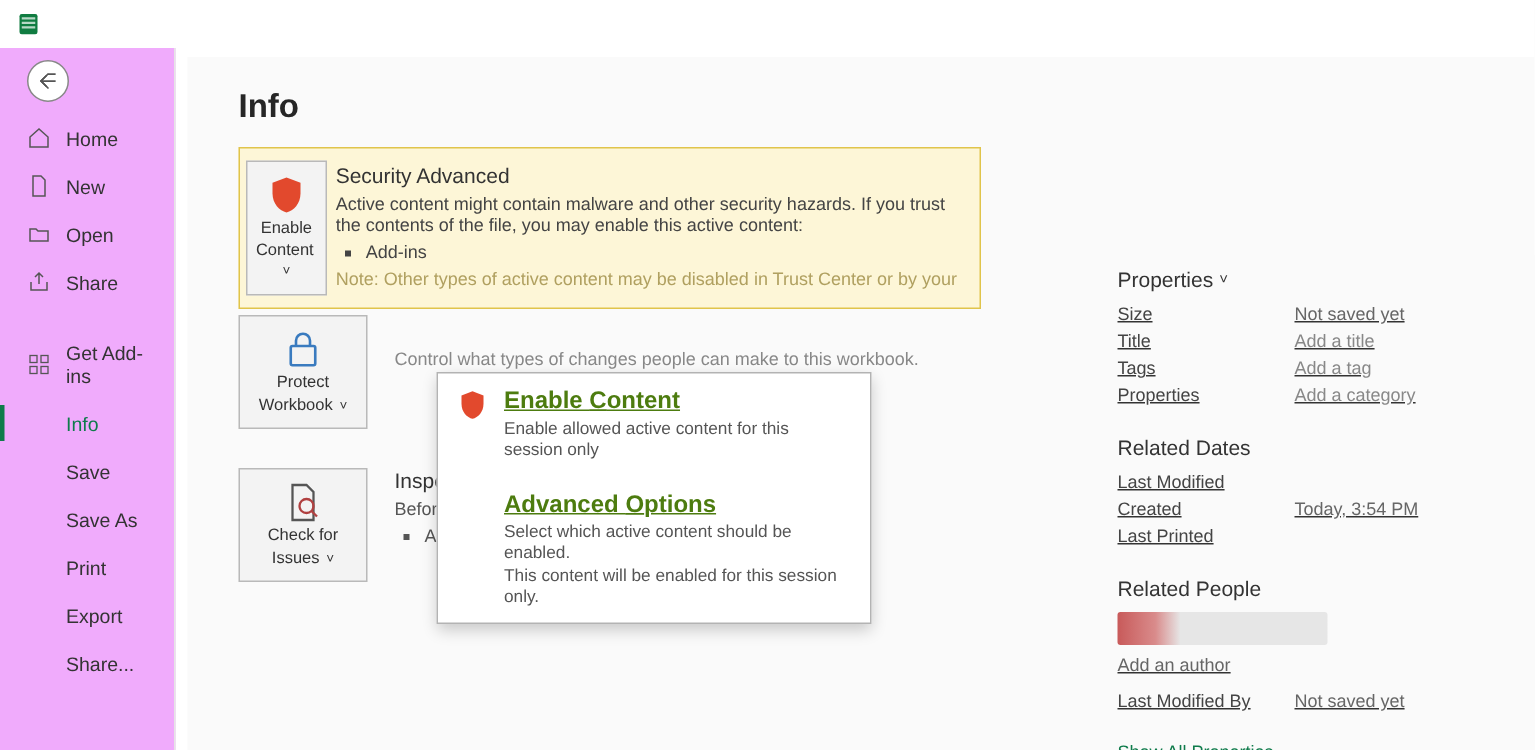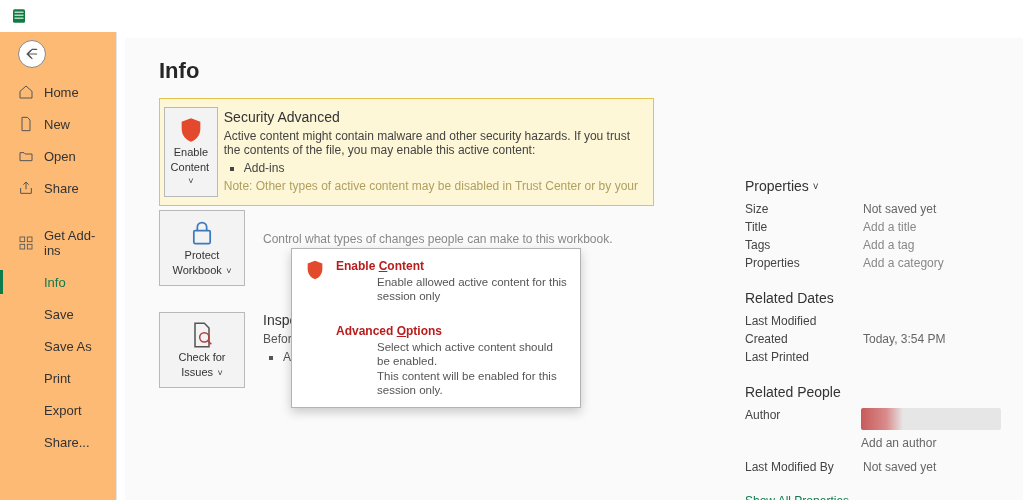--- a/index.html
+++ b/index.html
@@ -4,21 +4,21 @@
 <style>
 * { box-sizing: border-box; margin: 0; padding: 0; font-family: "Segoe UI", sans-serif; }
 body { width: 1023px; height: 500px; background: #ffffff; overflow: hidden; position: relative; font-size: 13px; color: #333; }
 
 
 .titlebar { height: 32px; display: flex; align-items: center; padding-left: 10px; gap: 8px; }
 .excel-glyph { width:18px; height:18px; }
 .title-text { font-size: 12px; color: #3b82f6; margin-top: 44px; }
 
 
-.leftnav { position: absolute; left: 0; top: 32px; bottom: 0; width: 117px; background: #fdba74; border-right: 1px solid #e5e5e5; }
+.leftnav { position: absolute; left: 0; top: 32px; bottom: 0; width: 117px; background: #f0abfc; border-right: 1px solid #e5e5e5; }
 .back-row { height: 44px; display:flex; align-items:center; padding-left:18px; }
 .back-btn { width: 28px; height: 28px; border: 1px solid #888; border-radius: 50%; display:flex; align-items:center; justify-content:center; cursor:pointer; background:#fff; }
 .nav-list { display:flex; flex-direction:column; }
 .nav-item { display:flex; align-items:center; gap:10px; padding: 8px 12px 8px 18px; font-size: 13px; cursor:pointer; color:#333; }
 .nav-item.selected { position: relative; color:#0f7b4b; }
 .nav-item.selected::before { content:""; position:absolute; left:0; top:4px; bottom:4px; width:3px; background:#0f7b4b; }
 .nav-sep { height: 16px; }
 .nav-icon { width:16px; height:16px; flex-shrink:0; display:flex; align-items:center; justify-content:center; }
 .nav-icon svg { width:16px; height:16px; }
 
@@ -33,29 +33,29 @@
 .warn-panel { display:flex; align-items:flex-start; border:1px solid #e0c44b; background:#fdf6d7; width:495px; margin-left:34px; padding:4px 0; }
 .warn-body { padding: 6px 14px 6px 6px; font-size:12px; color:#444; }
 .warn-title { font-size:14px; color:#333; margin-bottom:4px; }
 .warn-body ul { margin: 4px 0 4px 20px; }
 .warn-body li { font-size:12px; list-style: square; }
 
 
 .flyout { position:absolute; left:166px; top:210px; width:290px; background:#fff; border:1px solid #b3b3b3; box-shadow: 0 4px 10px rgba(0,0,0,0.2); z-index:10; }
 .fly-item { display:flex; align-items:flex-start; gap:10px; padding:10px 12px; cursor:pointer; }
 .fly-icon { width:22px; height:22px; flex-shrink:0; display:flex; align-items:center; justify-content:center; }
-.fly-text .fly-title { font-size:12px; font-weight:600; color:#b91c1c; margin-bottom:2px;}
+.fly-text .fly-title { font-size:16px; font-weight:600; color:#4d7c0f; margin-bottom:2px;text-decoration:underline;}
 .fly-text .fly-title .ul { text-decoration: underline; }
-.fly-text .fly-desc { font-size:11.5px; color:#555; line-height:1.25;margin-left:41px; }
+.fly-text .fly-desc { font-size:11.5px; color:#555; line-height:1.25; }
 
 
 .props { position:absolute; right:18px; top:138px; width:260px; font-size:12px; }
 .props h3 { font-size:14px; font-weight:400; color:#333; margin: 2px 0 6px 0; display:flex; align-items:center; gap:4px;}
 .props h3.plain { margin-top:18px; }
-.prop-row { display:flex; padding:2px 0; }
+.prop-row { display:flex; padding:2px 0;text-decoration:underline; }
 .prop-label { width:118px; color:#444; }
 .prop-val { color:#666; }
 .prop-val.placeholder { color:#888; }
 .link { color:#0f7b4b; cursor:pointer; }
 .author-blur { width:140px; height:22px; background: linear-gradient(90deg, #c85a5a 0%, #d98b8b 18%, #e6e6e6 30%, #e6e6e6 100%); filter: blur(0.4px); border-radius:2px; margin-right:4px;}
 
 .protect-area { margin-left:34px; margin-top:4px; display:flex; align-items:flex-start; gap:18px;}
 .protect-text { font-size:12px; color:#888; padding-top:22px;}
 .inspect-area { margin-left:34px; margin-top:26px; display:flex; align-items:flex-start; gap:18px;}
 .inspect-body h4 { font-size:14px; font-weight:400; color:#333; margin-bottom:4px; }
@@ -271,21 +271,20 @@
         <div class="prop-label">Created</div>
         <div class="prop-val">Today, 3:54 PM</div>
       </div>
     <div class="prop-row">
         <div class="prop-label">Last Printed</div>
         <div class="prop-val"></div>
       </div>
 
     <h3 class="plain">Related People</h3>
     <div class="prop-row">
-        <div class="prop-label">Author</div>
       <div class="prop-val" style="display:flex;flex-direction:column;gap:6px;">
         <div class="author-blur"></div>
         <div class="placeholder">Add an author</div>
       </div>
     </div>
     <div class="prop-row" style="margin-top:6px;">
         <div class="prop-label">Last Modified By</div>
         <div class="prop-val">Not saved yet</div>
       </div>
 

